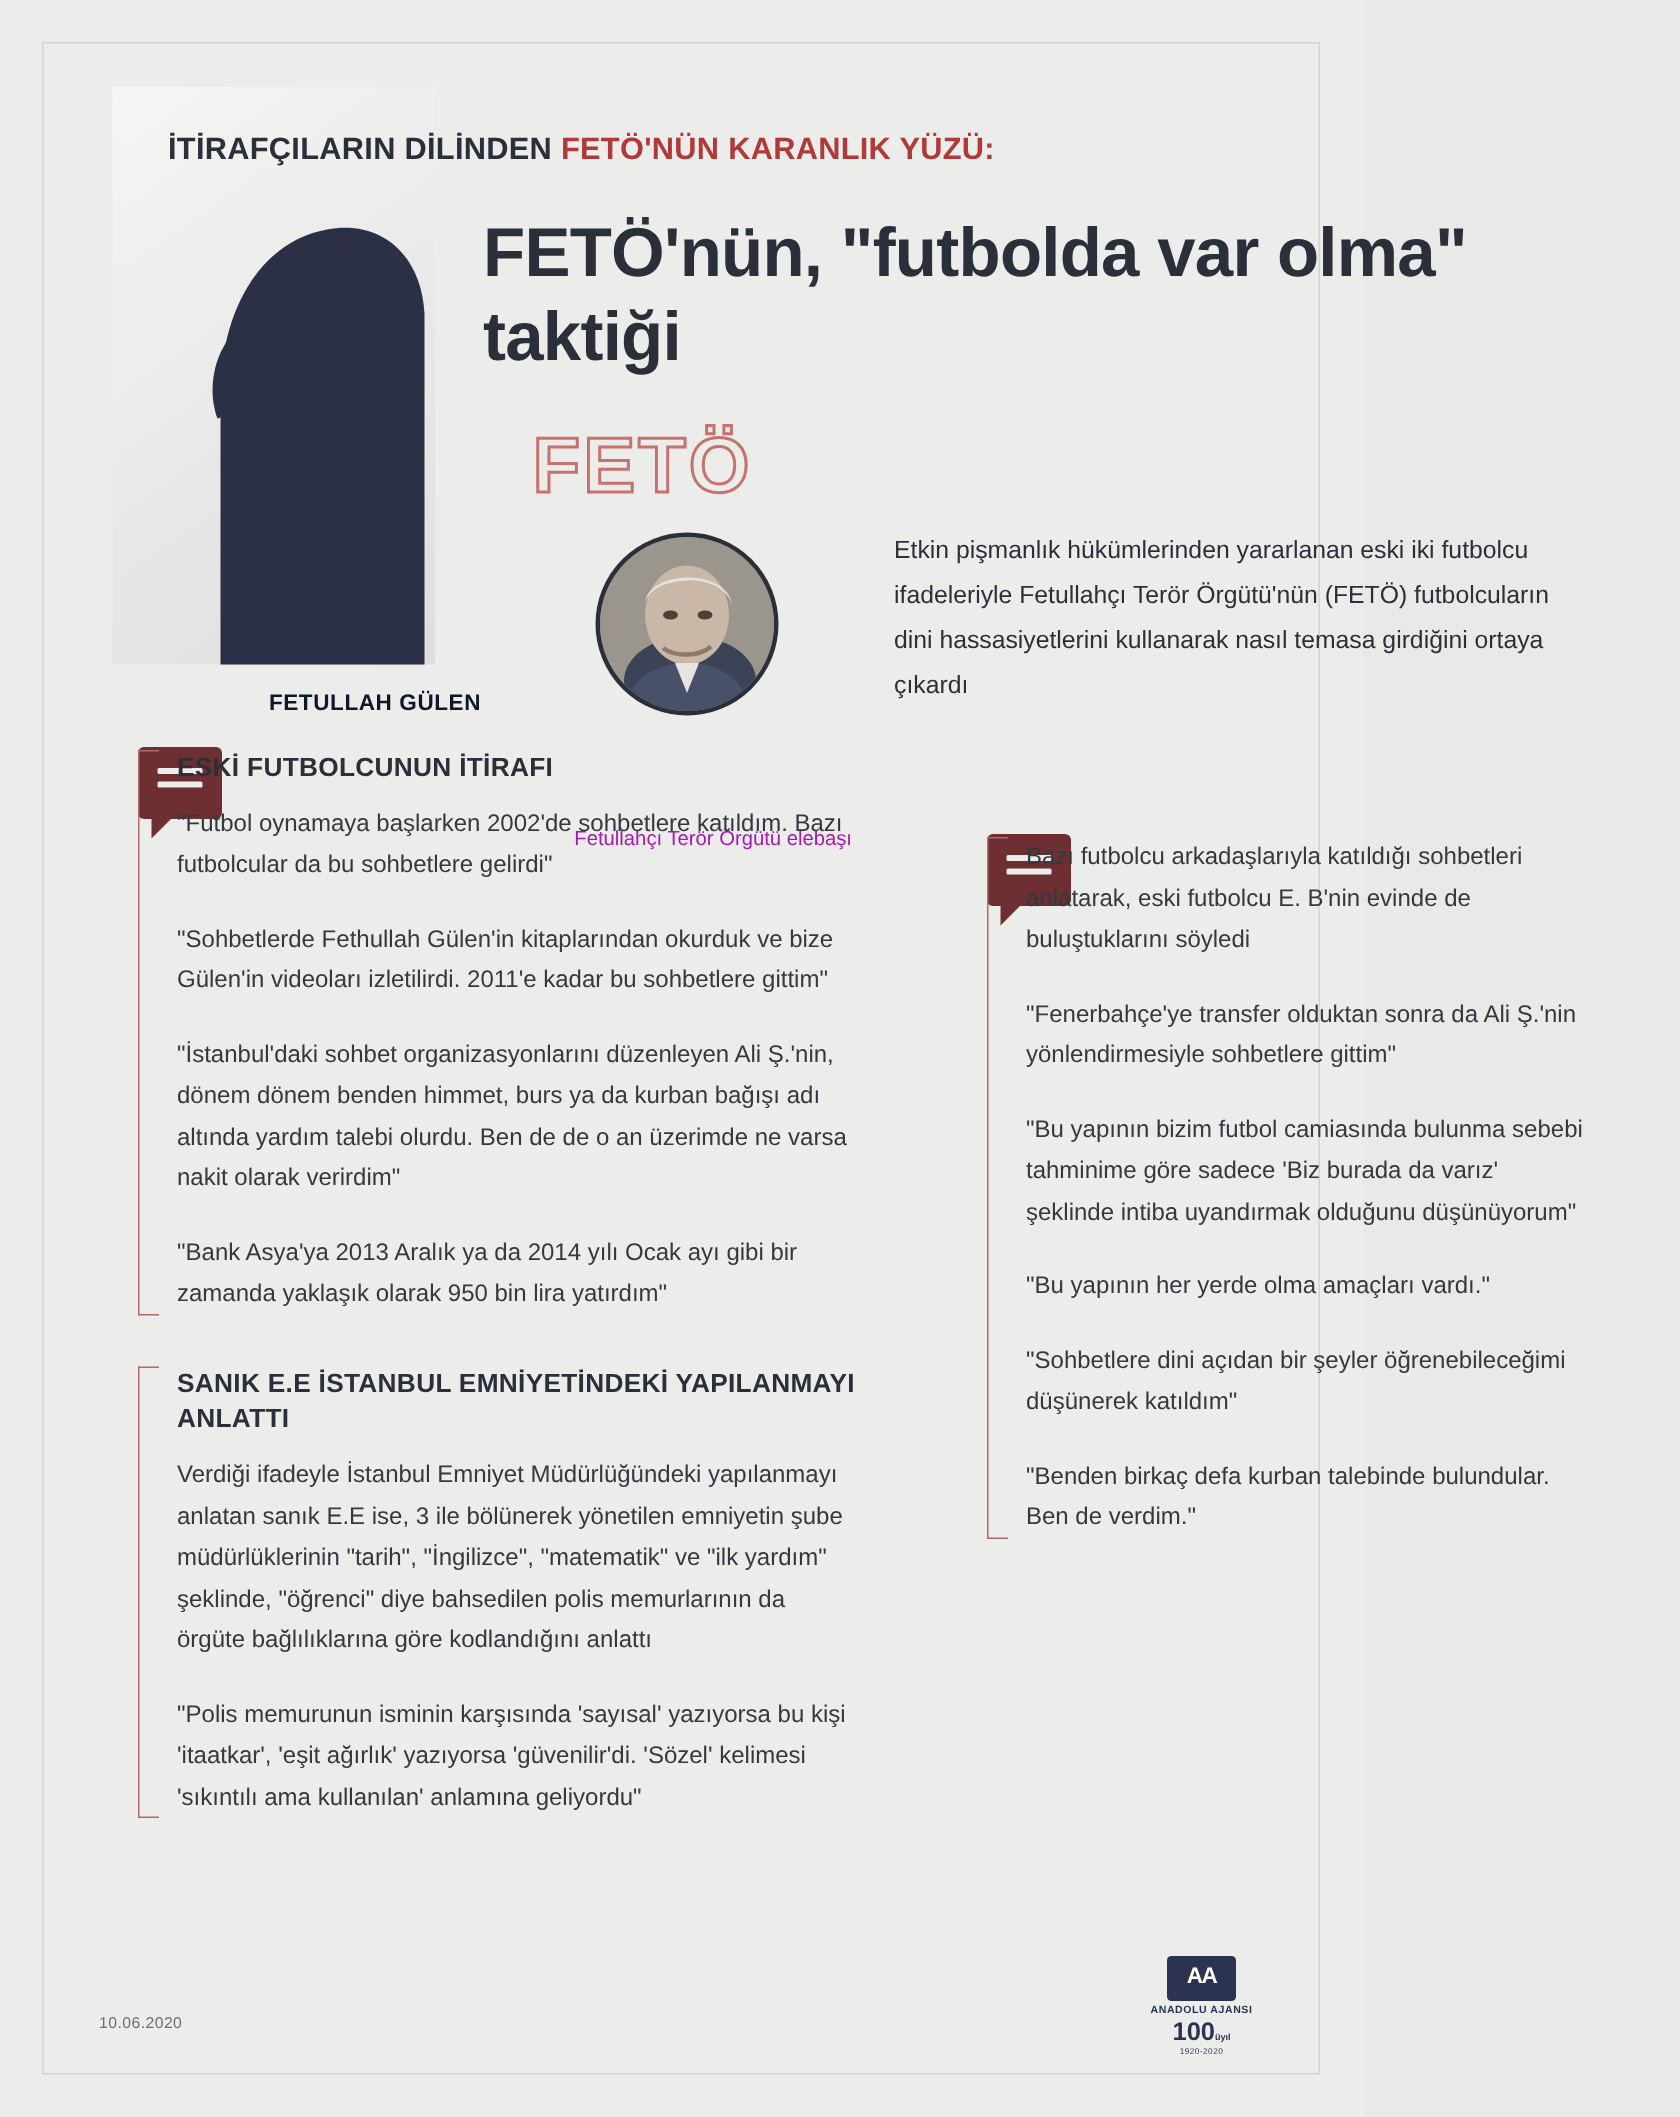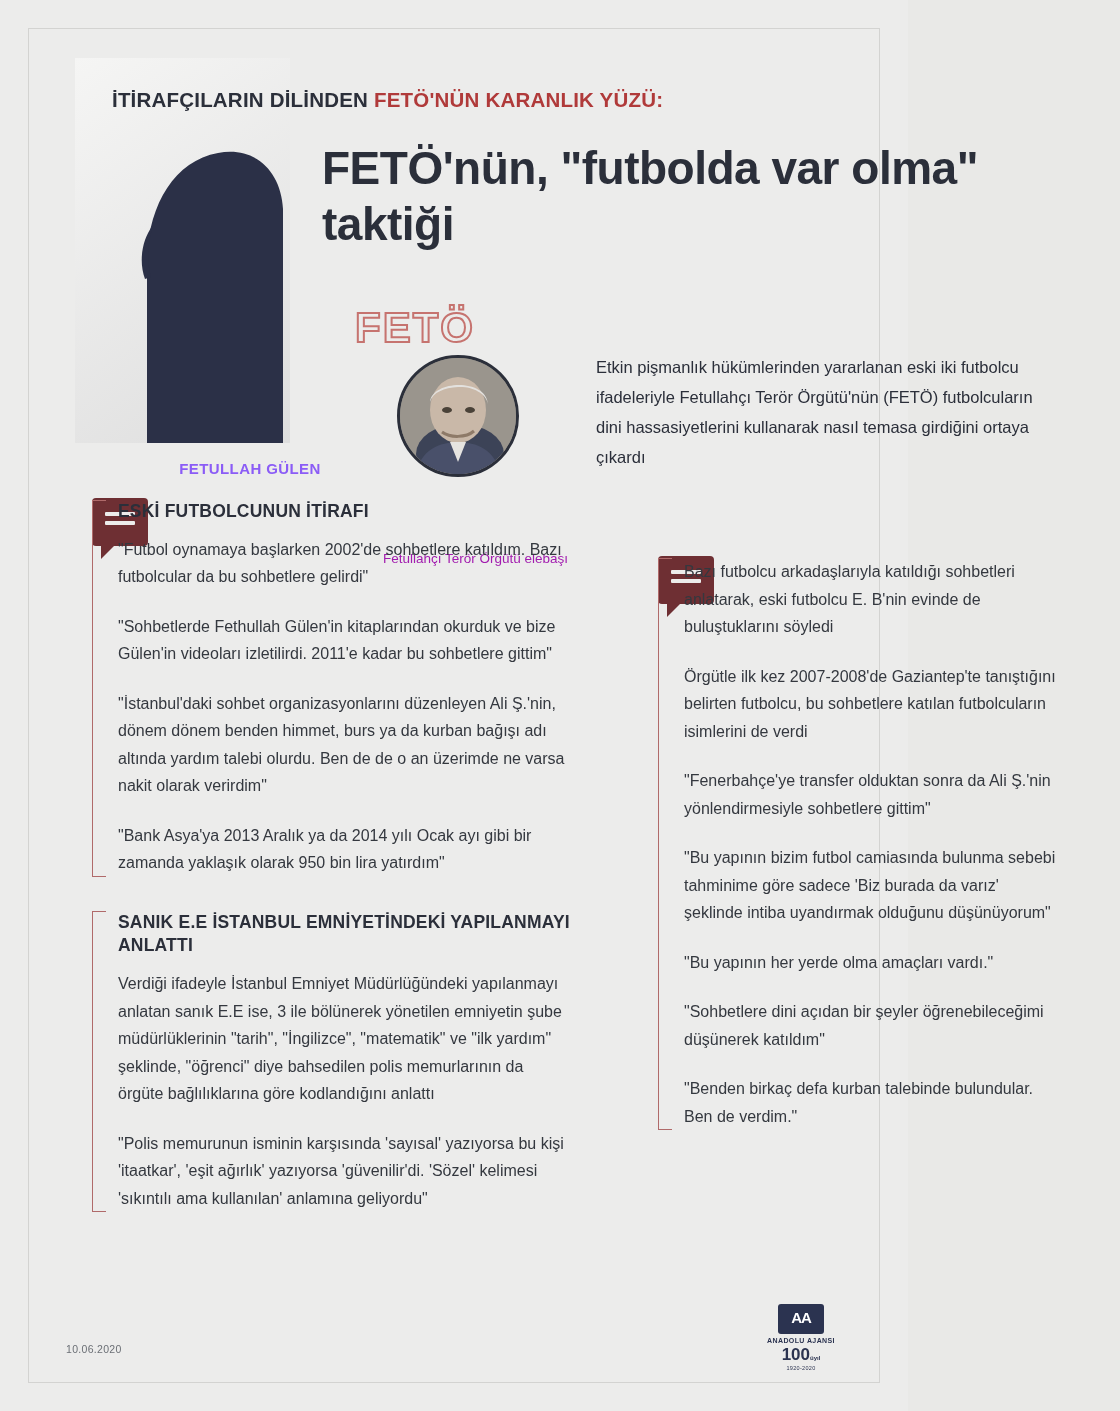--- a/index.html
+++ b/index.html
@@ -38,38 +38,38 @@
     color:#2b2f3a;
   }
   .kicker .red { color:#b03a3a; }
   .headline {
     position:absolute; left:322px; top:140px; width:740px;
     font-size:46px; line-height:1.22; font-weight:bold;
     color:#2b2f3a; letter-spacing:-.5px;
   }
 
   .feto-word {
-    position:absolute; left:355px; top:304px;
-    font-size:42px; font-weight:bold; letter-spacing:2px;
+    position:absolute; left:355px; top:281px;
+    font-size:52px; font-weight:bold; letter-spacing:2px;
     color:transparent;
     -webkit-text-stroke:2px #c6736f;
     text-stroke:2px #c6736f;
   }
   .gulen-photo {
     position:absolute; left:397px; top:355px; width:122px; height:122px;
     border-radius:50%;
     border:3px solid #2b2f3a;
     background:#8d8a85;
     overflow:hidden;
   }
   .gulen-photo svg { display:block; }
 
   .name-label {
     position:absolute; left:120px; top:460px; width:260px;
-    text-align:center; font-size:15px; font-weight:bold; color:#8b5cf6;
+    text-align:center; font-size:15px; font-weight:bold; color:#0f172a;
     letter-spacing:.4px;
   }
   .photo-caption {
     position:absolute; left:348px; top:505px; width:220px;
     text-align:right; font-size:13.5px; line-height:1.45; color:#a21caf;margin-top:44px;
   }
 
   .lead {
     position:absolute; left:596px; top:352px; width:460px;
     font-size:16.5px; line-height:1.82; color:#2b2f3a;
@@ -207,21 +207,20 @@
       </div>
     </div>
 
   </div>
 
   <div class="col-right">
     <div class="block">
       <div class="bracket"></div>
       <div class="block-inner">
         <p class="para">Bazı futbolcu arkadaşlarıyla katıldığı sohbetleri anlatarak, eski futbolcu E. B'nin evinde de buluştuklarını söyledi</p>
-        <p class="para">Örgütle ilk kez 2007-2008'de Gaziantep'te tanıştığını belirten futbolcu, bu sohbetlere katılan futbolcuların isimlerini de verdi</p>
         <p class="para">"Fenerbahçe'ye transfer olduktan sonra da Ali Ş.'nin yönlendirmesiyle sohbetlere gittim"</p>
         <p class="para">"Bu yapının bizim futbol camiasında bulunma sebebi tahminime göre sadece 'Biz burada da varız' şeklinde intiba uyandırmak olduğunu düşünüyorum"</p>
         <p class="para">"Bu yapının her yerde olma amaçları vardı."</p>
         <p class="para">"Sohbetlere dini açıdan bir şeyler öğrenebileceğimi düşünerek katıldım"</p>
         <p class="para">"Benden birkaç defa kurban talebinde bulundular. Ben de verdim."</p>
       </div>
     </div>
   </div>
 
   <div class="date">10.06.2020</div>

